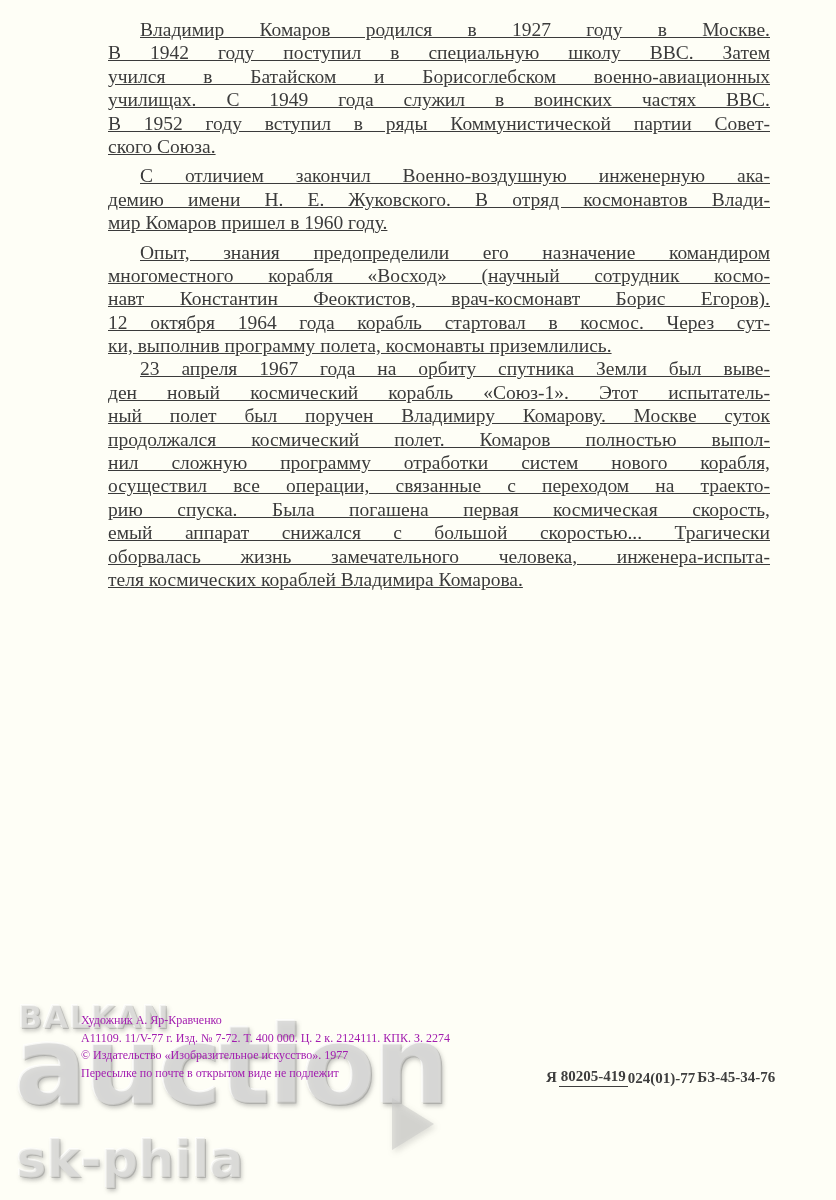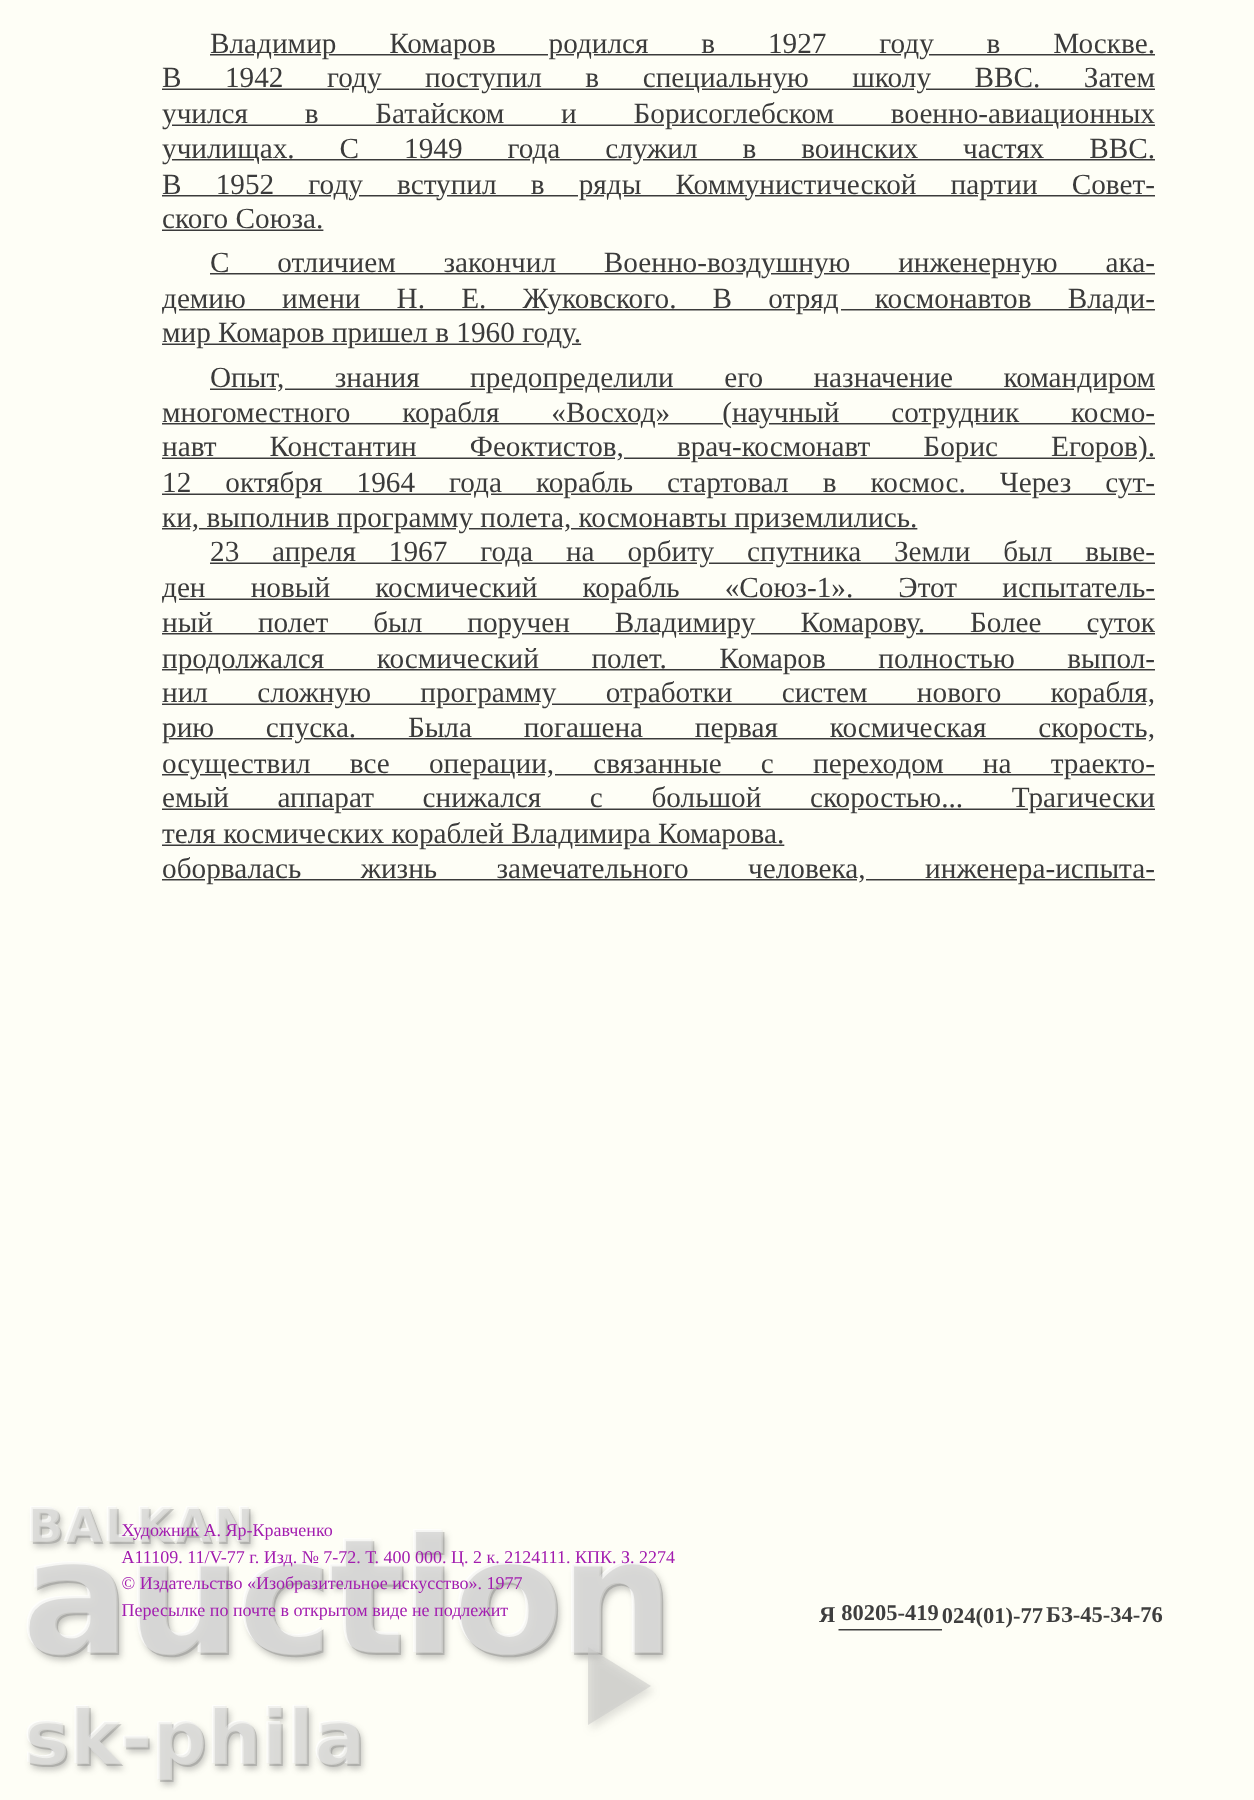--- a/index.html
+++ b/index.html
@@ -97,28 +97,28 @@
     <span class="line indent">Опыт, знания предопределили его назначение командиром</span>
     <span class="line">многоместного корабля «Восход»  (научный сотрудник космо-</span>
     <span class="line">навт Константин Феоктистов, врач-космонавт Борис Егоров).</span>
     <span class="line">12 октября 1964 года корабль стартовал в космос. Через сут-</span>
     <span class="line last">ки, выполнив программу полета, космонавты приземлились.</span>
   </div>
 
   <div>
     <span class="line indent">23 апреля 1967 года на орбиту спутника Земли был выве-</span>
     <span class="line">ден новый космический корабль «Союз-1». Этот испытатель-</span>
-    <span class="line">ный полет был поручен Владимиру Комарову. Более суток</span>
+    <span class="line">ный полет был поручен Владимиру Комарову. Москве суток</span>
     <span class="line">продолжался космический полет. Комаров полностью выпол-</span>
     <span class="line">нил сложную программу отработки систем нового корабля,</span>
+    <span class="line">осуществил все операции, связанные с переходом на траекто-</span>
     <span class="line">рию спуска. Была погашена первая космическая скорость,</span>
-    <span class="line">осуществил все операции, связанные с переходом на траекто-</span>
     <span class="line">емый аппарат снижался с большой скоростью... Трагически</span>
+    <span class="line">оборвалась жизнь замечательного человека, инженера-испыта-</span>
     <span class="line last">теля космических кораблей Владимира Комарова.</span>
-    <span class="line">оборвалась жизнь замечательного человека, инженера-испыта-</span>
   </div>
 </div>
 
 <div class="watermark wm-balkan">BALKAN</div>
 <div class="watermark wm-auction">auction</div>
 <div class="wm-arrow"></div>
 <div class="watermark wm-skphila">sk-phila</div>
 
 <div class="imprint">
   <span class="row">Художник А. Яр-Кравченко</span>

